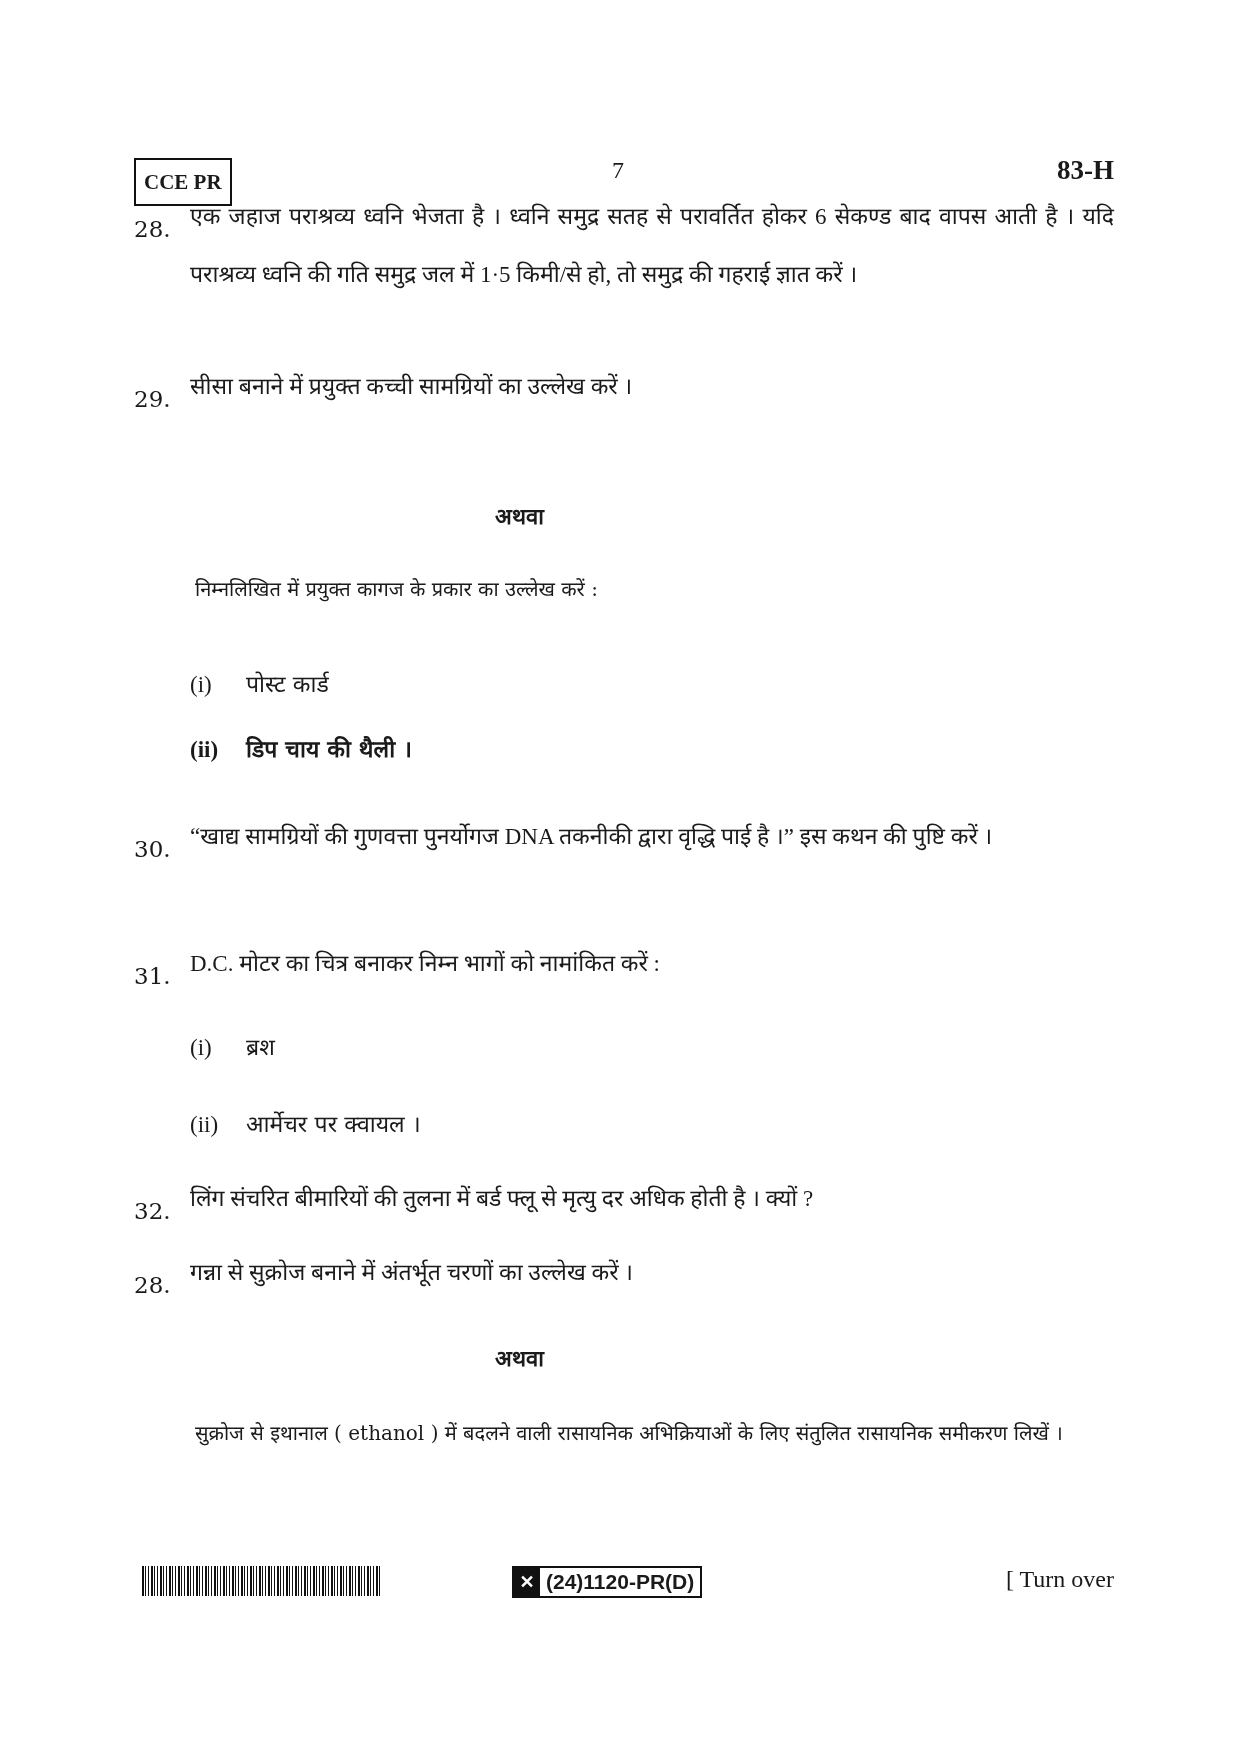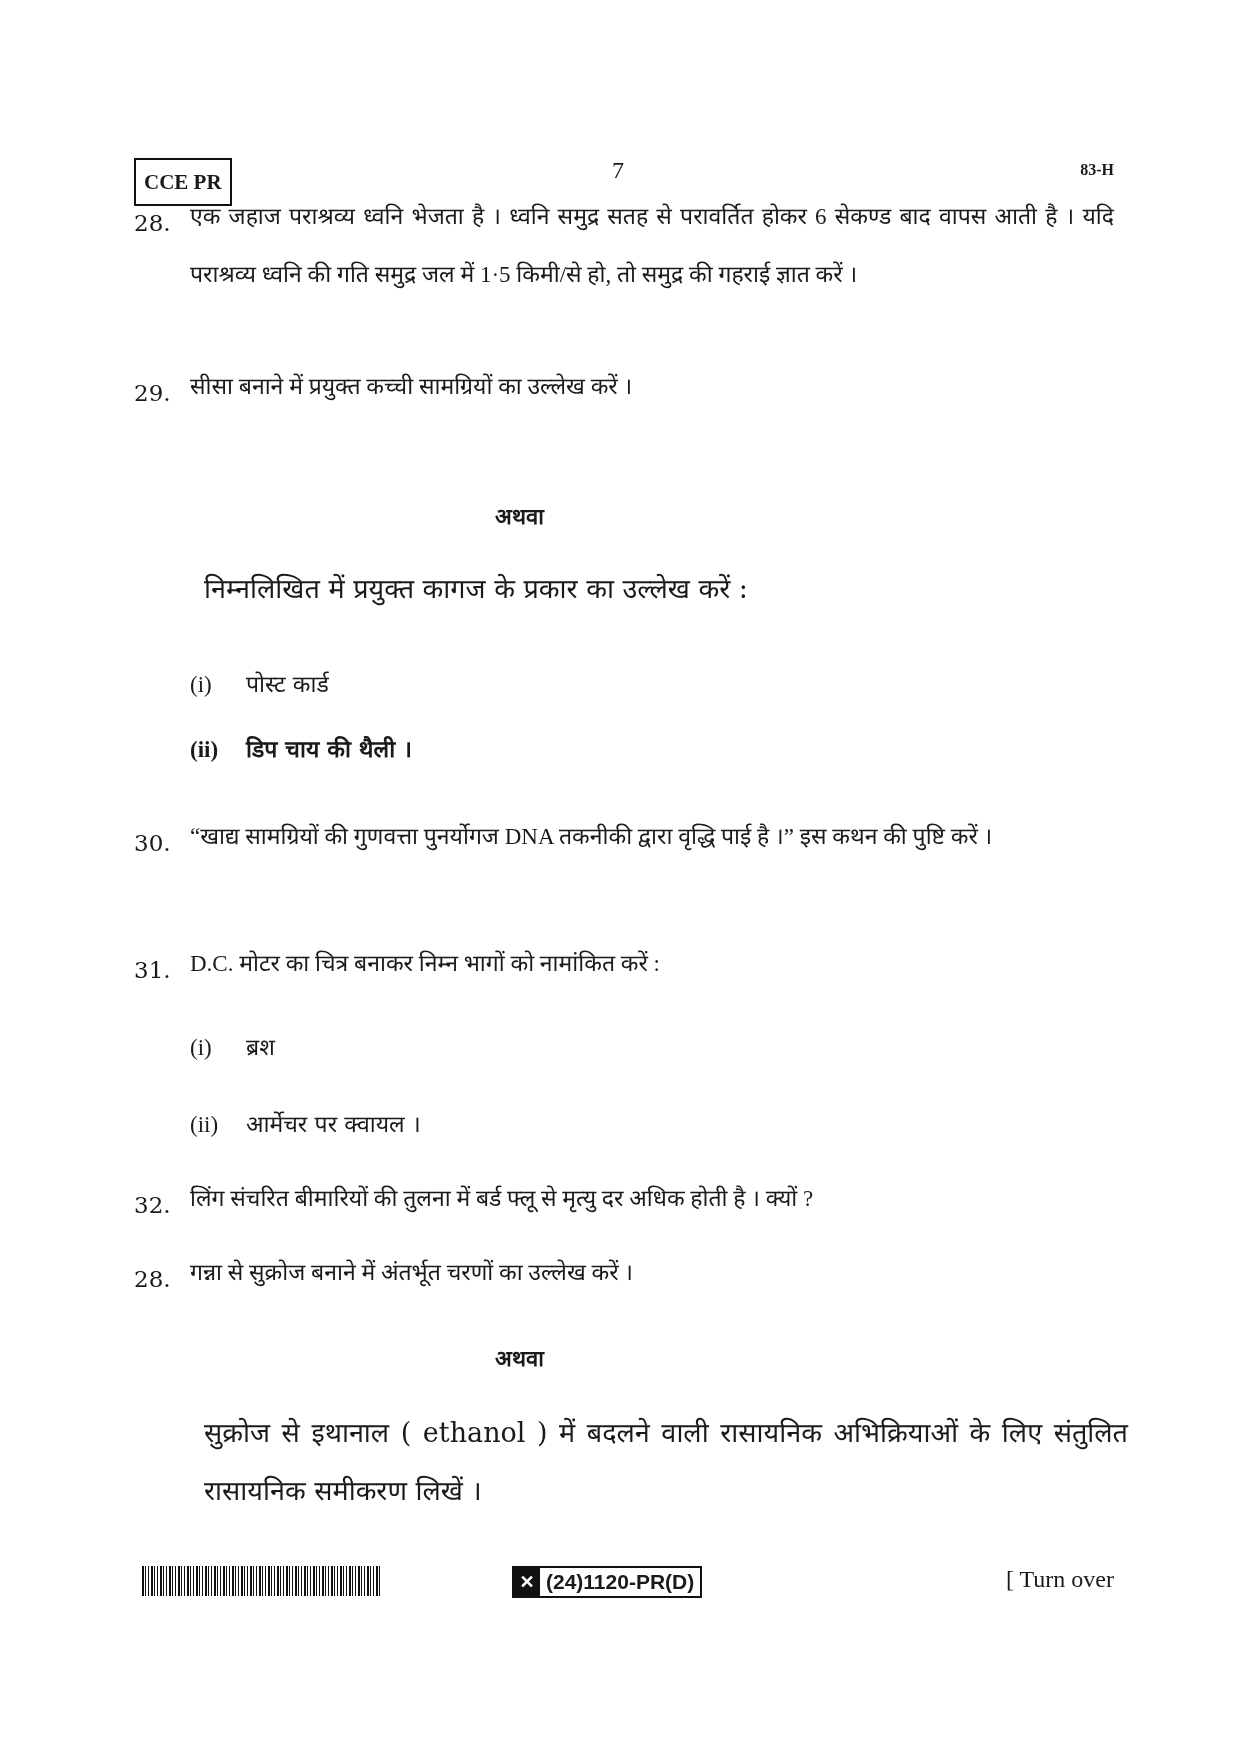--- a/index.html
+++ b/index.html
@@ -13,31 +13,31 @@
       position: absolute; left: 0; top: 0;
       border: 2px solid #111; padding: 11px 8px;
       font-family: "Liberation Serif", serif; font-weight: bold; font-size: 21px;
       line-height: 22px;
     }
     .page-num {
       position: absolute; left: 478px; top: 0; font-size: 24px;
       font-family: "Liberation Serif", serif; line-height: 24px;
     }
     .paper-code {
-      position: absolute; right: 0; top: 0; font-weight: bold; font-size: 16px;
+      position: absolute; right: 0; top: 0; font-weight: bold; font-size: 27px;
       font-family: "Liberation Serif", serif; line-height: 24px;
     }
     .q { position: absolute; left: 134px; width: 980px; font-size: 23px; line-height: 58px; }
-    .q .num { position: absolute; left: 0; top: 6px; }
+    .q .num { position: absolute; left: 0; top: 12px; }
     .q .text { margin-left: 56px; text-align: justify; font-family: Liberation Serif, serif; }
     .athava {
       position: absolute; left: 0; width: 1039px; text-align: center;
       font-weight: bold; font-size: 22px;
     }
-    .para { position: absolute; left: 204px; width: 924px; font-size: 27px; line-height: 58px; text-align: justify; }
+    .para { position: absolute; left: 195px; width: 924px; font-size: 20px; line-height: 58px; text-align: justify; }
     .sub { position: absolute; left: 190px; font-size: 23px; }
     .sub .roman { display: inline-block; width: 56px; font-family: "Liberation Serif", serif; }
     .footer { position: absolute; top: 1566px; left: 142px; width: 972px; height: 34px; }
     .barcode {
       position: absolute; left: 0; top: 0; width: 240px; height: 30px;
       background: repeating-linear-gradient(90deg, #111 0 2px, #fff 2px 3px, #111 3px 4px, #fff 4px 6px, #111 6px 7px, #fff 7px 9px);
     }
     .code-center {
       position: absolute; left: 370px; top: 0; border: 2px solid #111;
       display: flex; align-items: center; height: 28px; padding-right: 6px;

